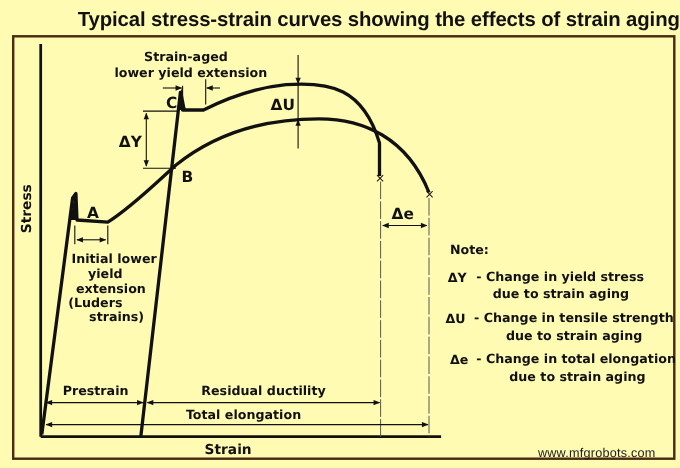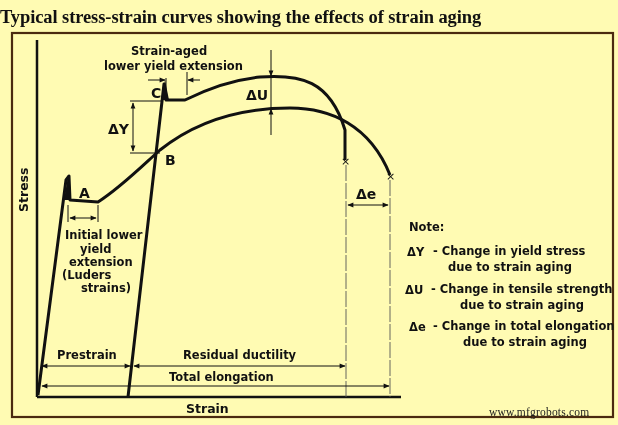--- a/index.html
+++ b/index.html
@@ -4,32 +4,32 @@
 <style>
   html, body { margin: 0; padding: 0; }
   body {
     width: 618px; height: 425px; overflow: hidden;
     background: #fffbb3;
     font-family: "DejaVu Sans", "Liberation Sans", sans-serif;
     position: relative;
   }
   .title {
     position: absolute; left: 0; top: 7px; width: 618px;
-    text-align: left; font-family: Liberation Serif, serif;
+    text-align: right; font-family: Liberation Sans, sans-serif;
     font-weight: bold; font-size: 18.5px; color: #111; letter-spacing: -0.1px;
   }
   svg { position: absolute; left: 0; top: 0; }
   .lbl { font-family: "DejaVu Sans", sans-serif; font-weight: bold; fill: #111; }
   .lbl-sm { font-size: 11.5px; }
   .lbl-md { font-size: 12.5px; }
   .lbl-lg { font-size: 14px; }
   .note { font-family: "DejaVu Sans", sans-serif; font-weight: bold; fill: #111; font-size: 11.5px; }
   .watermark {
     position: absolute; left: 489px; top: 406px;
-    font-family: Liberation Serif, serif; font-size: 11.5px; color: #1c1c1c; letter-spacing: 0.2px;
+    font-family: Liberation Sans, sans-serif; font-size: 11.5px; color: #1c1c1c; letter-spacing: 0.2px;
   }
 </style>
 </head>
 <body>
 
 <div class="title">Typical stress-strain curves showing the effects of strain aging</div>
 
 <svg width="618" height="425" viewBox="0 0 618 425">
   <defs>
     <marker id="ah" viewBox="0 0 10 10" refX="9" refY="5" markerWidth="7" markerHeight="6" orient="auto-start-reverse">

